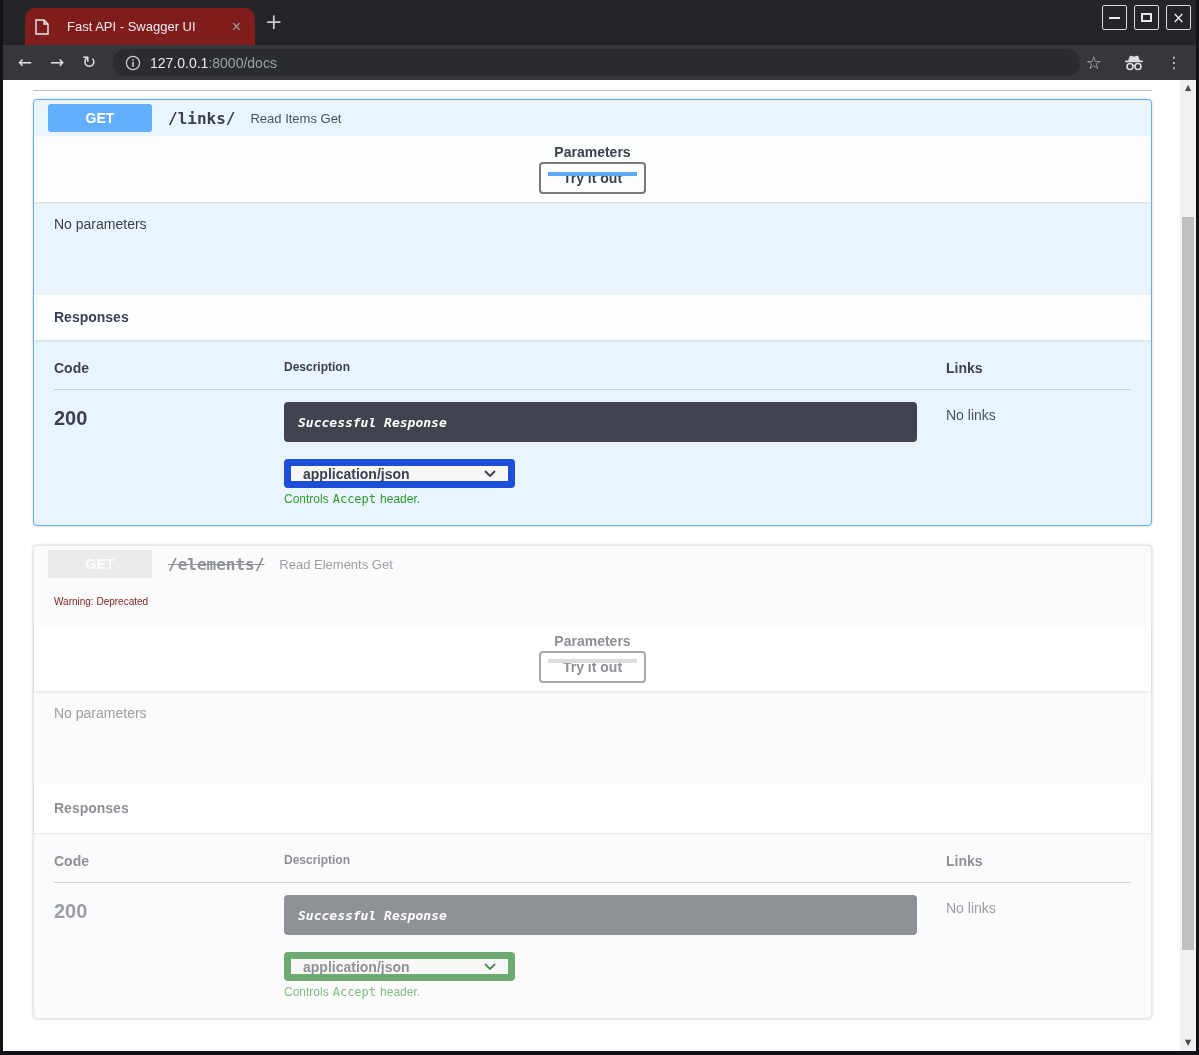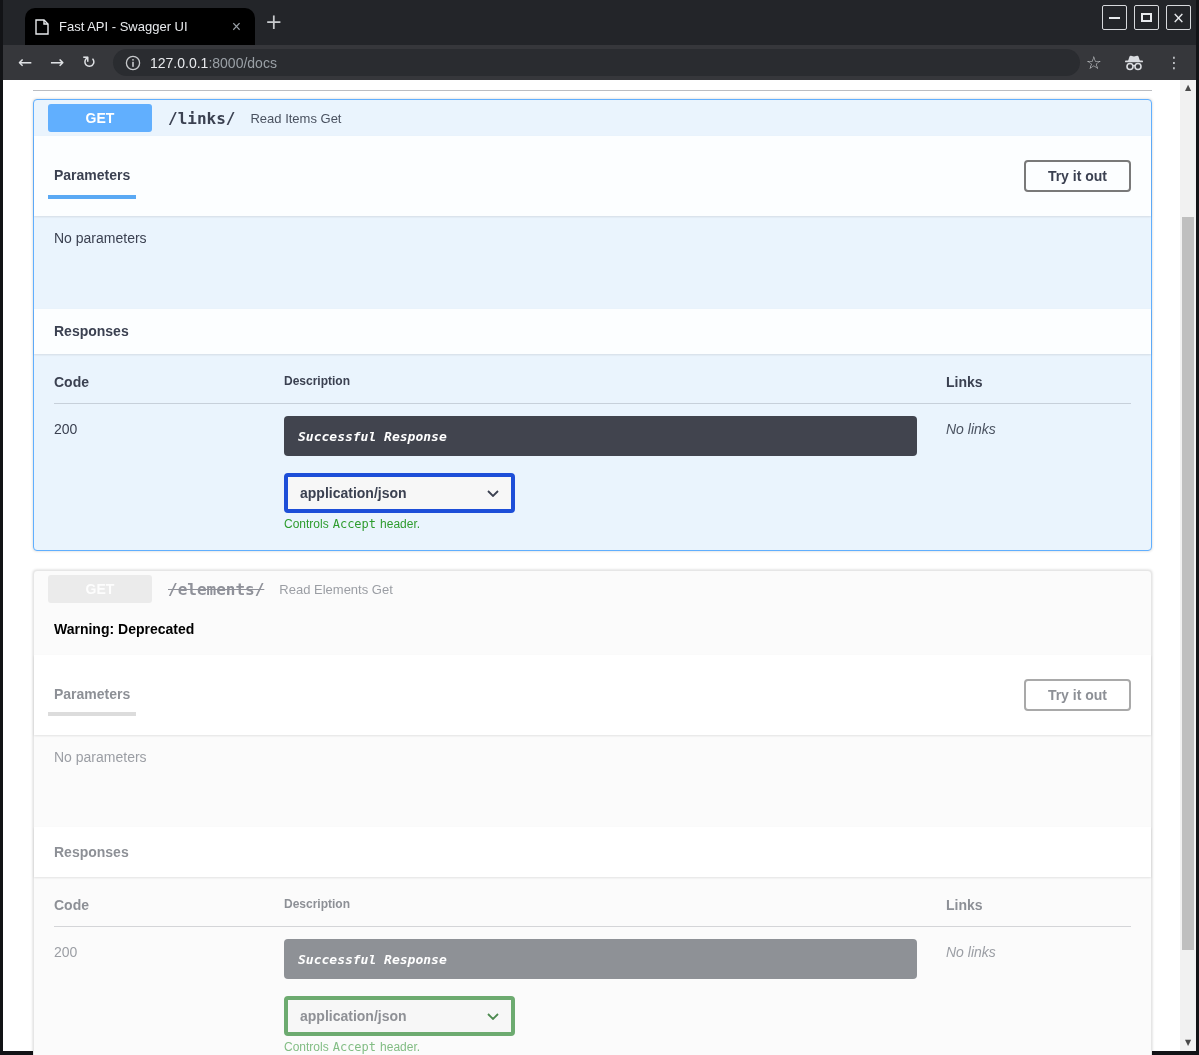--- a/index.html
+++ b/index.html
@@ -2,22 +2,22 @@
 <html><head>
 <meta charset="utf-8">
 <style>
   * { box-sizing: border-box; margin: 0; padding: 0; }
   body { background:#000; }
   .window { position:relative; width:1199px; height:1055px; background:#121316;
             font-family:"Liberation Sans", sans-serif; overflow:hidden; }
 
   
   .titlebar { position:absolute; top:0; left:3px; right:3px; height:45px; background:#232529; }
-  .tab { position:absolute; left:22px; top:8px; width:230px; height:37px; background:#000000;
-         border-radius:10px 10px 0 0; display:flex; align-items:center; padding:0 10px; }
+  .tab { position:absolute; left:22px; top:8px; width:230px; height:37px; background:#7f1d1d;
+         border-radius:10px 10px 0 0; display:flex; align-items:center; padding:0 10px;gap:8px; }
   .tab-favicon { width:14px; height:16px; flex:0 0 auto; }
   .tab-title { color:#e8eaed; font-size:13px; margin-left:10px; white-space:nowrap; overflow:hidden; flex:1; }
   .tab-close { color:#9aa0a6; font-size:16px; line-height:1; padding:2px 4px; cursor:default; }
   .new-tab { position:absolute; left:262px; top:10px; color:#c7c9cc; font-size:21px; font-weight:400;
              font-family:"DejaVu Sans", sans-serif; }
   .win-controls { position:absolute; right:5px; top:5px; display:flex; gap:7px; }
   .win-btn { width:25px; height:25px; border:1px solid #d7d9dc; border-radius:2px; color:#e8eaed;
              display:flex; align-items:center; justify-content:center; }
   .glyph-min { width:11px; height:2px; background:#e8eaed; }
   .glyph-max { width:11px; height:9px; border:2px solid #e8eaed; }
@@ -58,25 +58,25 @@
   .op-summary { display:flex; align-items:center; padding:4px; }
   .method-badge { min-width:104px; padding:6px 0; text-align:center; border-radius:3px;
                   font-size:14px; font-weight:700; color:#fff; background:#61affe;margin-left:10px; }
   .op-deprecated .method-badge { background:#ebebeb; color:#fdfdfd; }
   .op-path { margin-left:16px; font-family:"DejaVu Sans Mono", monospace; font-weight:700;
              font-size:16px; color:#3b4151; }
   .op-deprecated .op-path { color:#8f9199; text-decoration:line-through; }
   .op-desc { margin-left:15px; font-size:13px; color:#4a5260; }
   .op-deprecated .op-desc { color:#9b9ea4; }
 
-  .deprecation-note { padding:14px 20px 18px; font-size:14px; font-weight:700; color:#000000; }
+  .deprecation-note { padding:14px 20px 18px; font-size:10px; font-weight:400; color:#7f1d1d; }
 
   .section-header { display:flex; align-items:center; justify-content:space-between;
-                    min-height:54px; padding:24px 20px; background:rgba(255,255,255,.85);
-                    box-shadow:0 1px 2px rgba(0,0,0,.1); }
+                    min-height:54px; padding:8px 20px; background:rgba(255,255,255,.85);
+                    box-shadow:0 1px 2px rgba(0,0,0,.1);flex-direction:column; }
   .op-deprecated .section-header { min-height:50px; }
   .params-tab { position:relative; font-size:14px; font-weight:700; color:#3b4151; padding-bottom:2px; }
   .params-tab .tab-underline { position:absolute; left:-6px; right:-6px; bottom:-14px; height:4px; background:#5aa9f4; }
   .op-deprecated .params-tab { color:#8d9096; }
   .op-deprecated .params-tab .tab-underline { background:#dcdcdc; bottom:-12px; }
   .try-btn { border:2px solid #797979; border-radius:4px; background:transparent; padding:6px 22px;
              font-family:"Liberation Sans", sans-serif; font-size:14px; font-weight:700; color:#3b4151; }
   .op-deprecated .try-btn { border-color:#a9a9a9; color:#8d9096; }
 
   .params-body { padding:14px 20px 63px; font-size:14px; color:#3b4151; }
@@ -90,34 +90,34 @@
   .resp-table { display:flex; }
   .col-code { width:230px; flex:0 0 auto; }
   .col-desc { width:662px; flex:0 0 auto; }
   .col-links { flex:1; }
   .resp-head { font-weight:700; color:#3b4151; padding-bottom:13px; }
   .resp-head.h-code, .resp-head.h-links { font-size:14px; }
   .resp-head.h-desc { font-size:12px; }
   .op-deprecated .resp-head { color:#8d9096; }
   .head-divider { border:none; border-top:1px solid rgba(59,65,81,.2); margin:0; }
   .resp-row { display:flex; padding-top:12px; }
-  .cell-code { font-size:14px; color:#3b4151; padding-top:5px; }
+  .cell-code { font-size:20px; color:#3b4151; padding-top:5px;font-weight:bold; }
   .op-deprecated .cell-code { color:#9b9ea4; }
   .resp-box { width:633px; background:#41444e; border-radius:4px; padding:11px 14px; }
   .op-deprecated .resp-box { background:#8e9196; }
   .resp-box span { font-family:"DejaVu Sans Mono", monospace; font-style:italic; font-weight:700;
                    font-size:13px; color:#ffffff; }
-  .media-select { margin-top:17px; width:231px; height:29px; border:4px solid #1d4ed8; border-radius:4px;
+  .media-select { margin-top:17px; width:231px; height:29px; border:7px solid #1d4ed8; border-radius:4px;
                   background:#f7f7f7; display:flex; align-items:center; justify-content:space-between;
-                  padding:16px 12px; font-size:14px; font-weight:700; color:#3b4151; }
+                  padding:0 12px; font-size:14px; font-weight:700; color:#3b4151; }
   .op-deprecated .media-select { border-color:#6dab70; color:#8f9196; }
   .accept-msg { margin-top:4px; font-size:12px; color:#2e9c2e; }
   .accept-msg code { font-family:"DejaVu Sans Mono", monospace; font-size:12px; margin:0 4px; }
   .op-deprecated .accept-msg { color:#82bd84; }
-  .cell-links { font-size:14px; font-style:italic; color:#4a5260; padding-top:5px; }
+  .cell-links { font-size:14px; color:#4a5260; padding-top:5px; }
   .op-deprecated .cell-links { color:#9b9ea4; }
 </style>
 </head>
 <body>
 
 <div class="window">
 
   <div class="titlebar">
     <div class="tab">
       <svg class="tab-favicon" viewBox="0 0 14 16">

